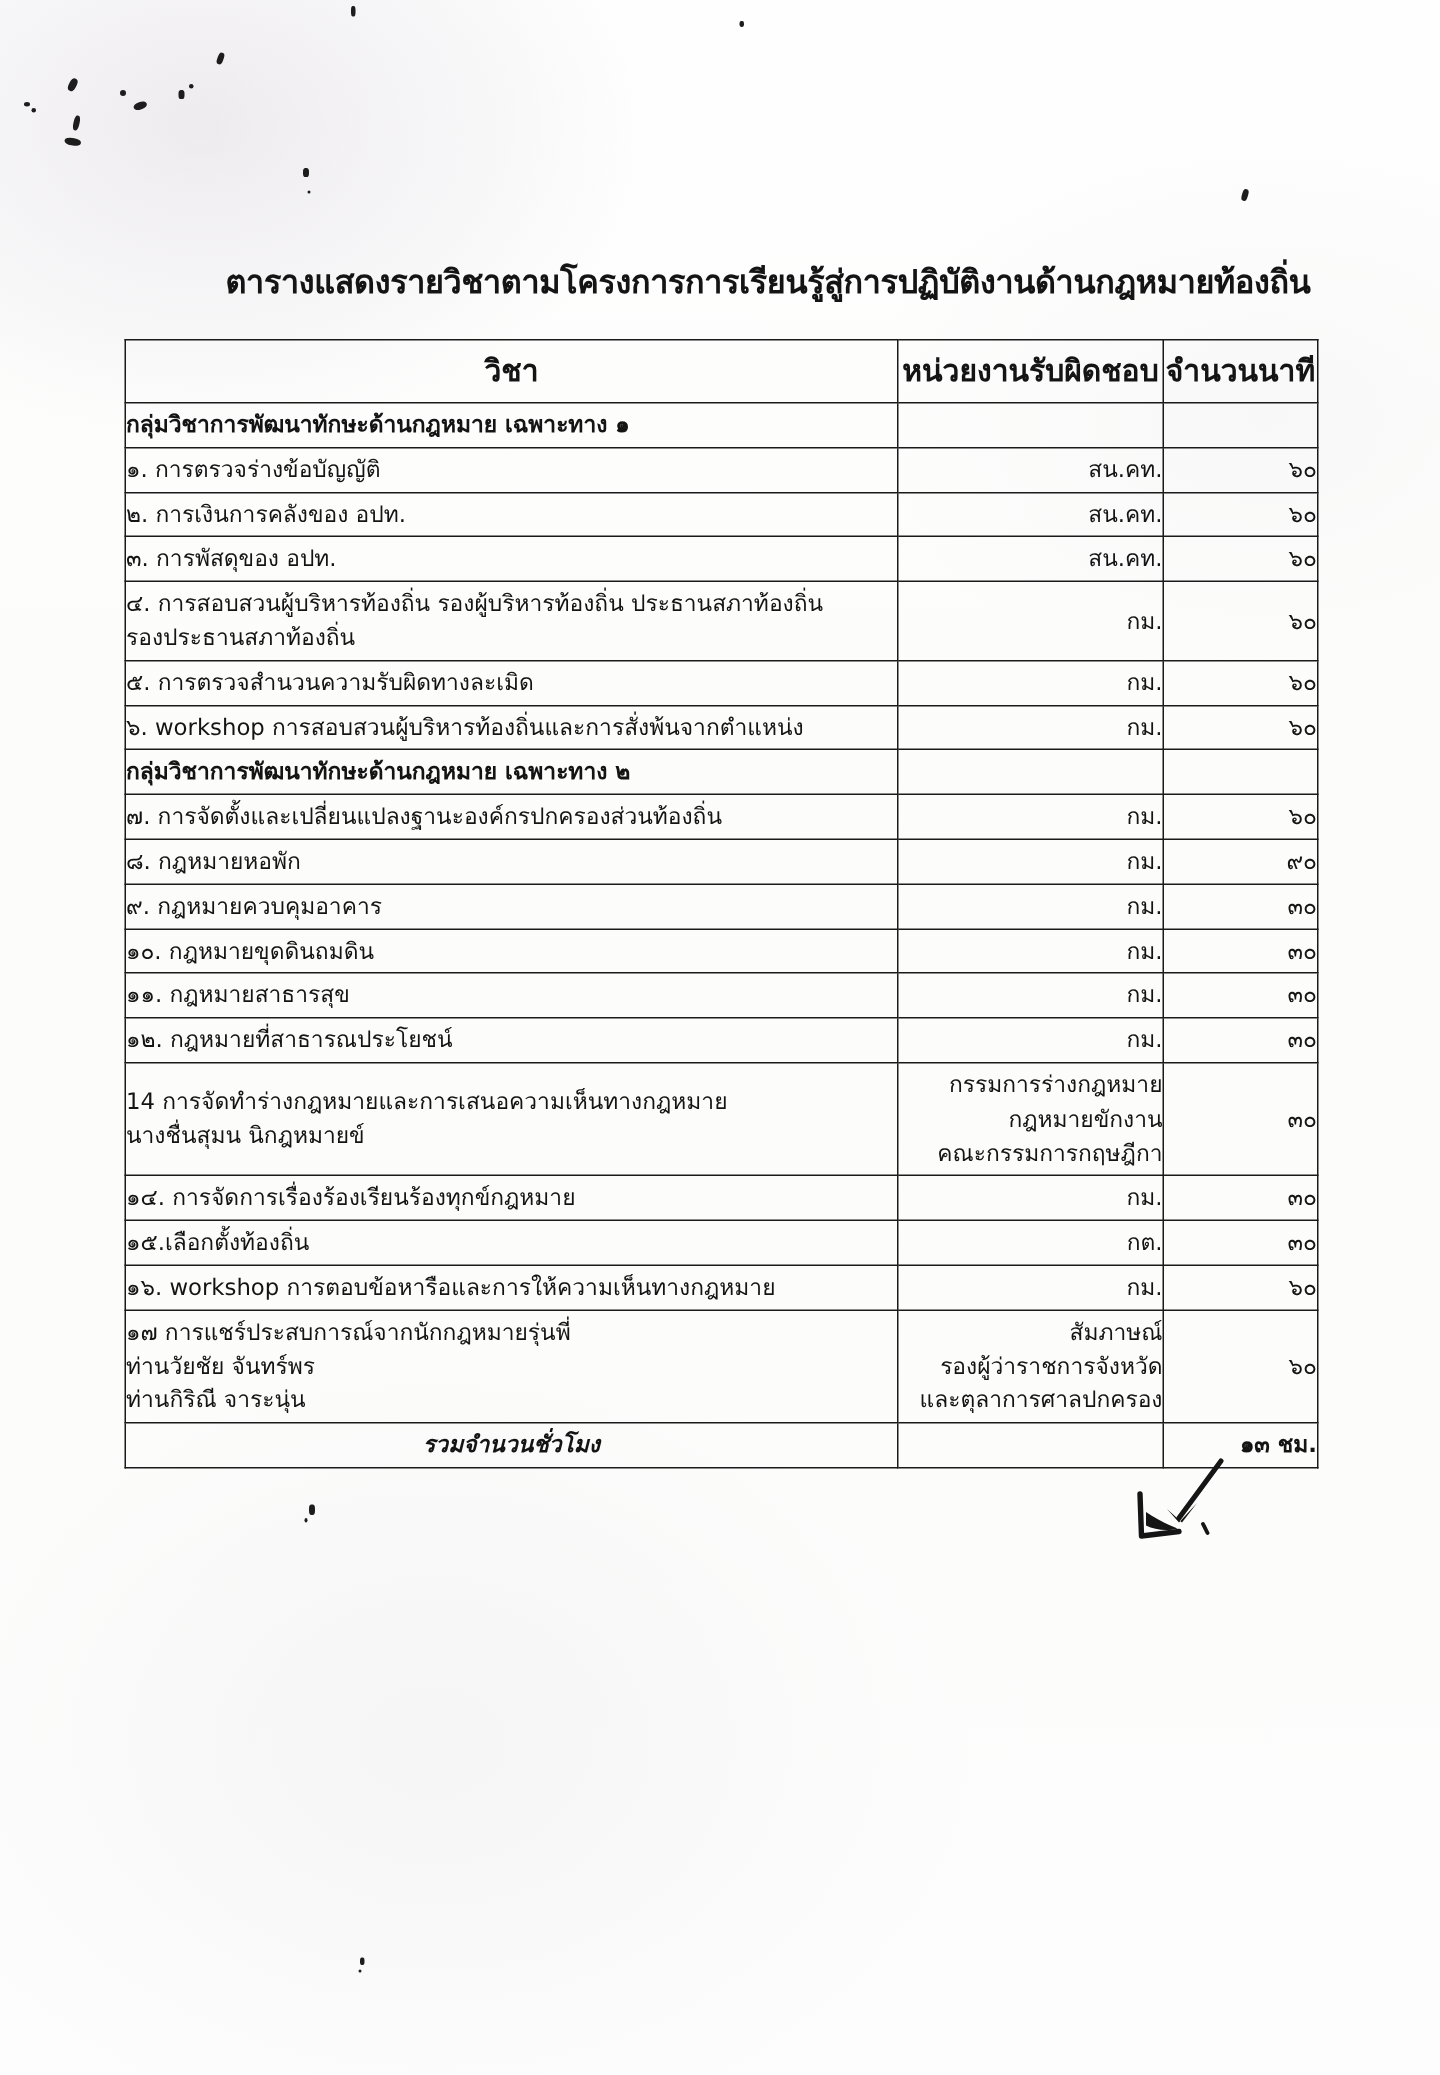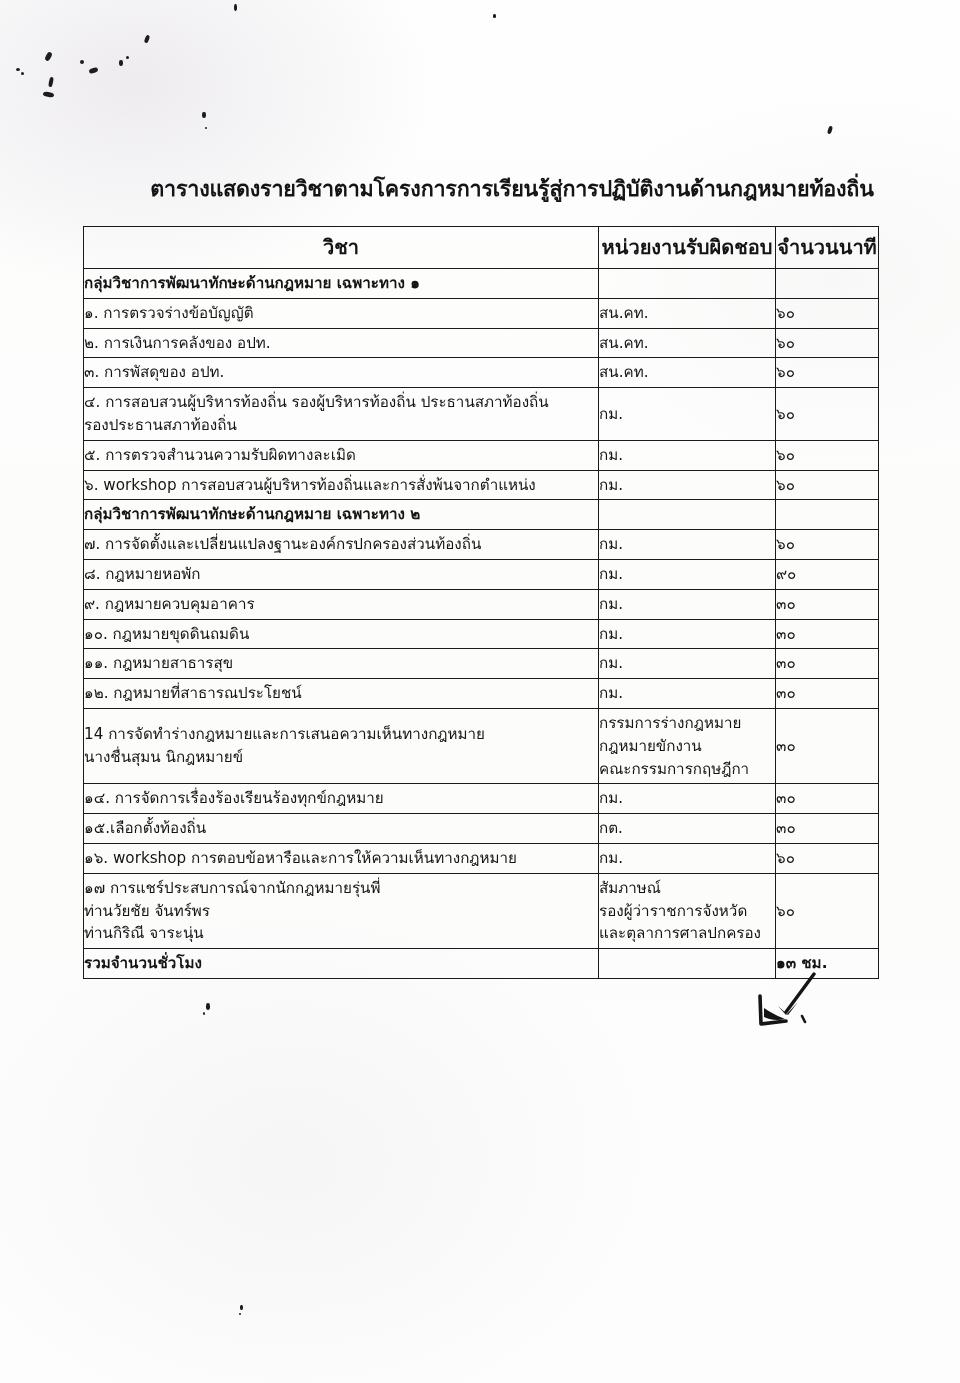--- a/index.html
+++ b/index.html
@@ -77,28 +77,30 @@
     text-align: center;
     font-size: 20px;
     padding: 5px 0 6px 0;
   }
   td.subject {
     text-align: left;
     padding-left: 9px;
     padding-right: 6px;
   }
   td.agency, td.minutes {
-    text-align: left;
+    text-align: right;
   }
   tr.group-row td.subject {
     font-weight: bold;
   }
   tr.total-row td.subject {
+    text-align: center;
     font-weight: bold;
     padding-left: 0;
+    font-style: italic;
   }
   tr.total-row td.minutes {
     font-weight: bold;
   }
   .cell-line { display: block; white-space: nowrap; }
 
   
   .hand-annot {
     position: absolute;
     left: 752px;

